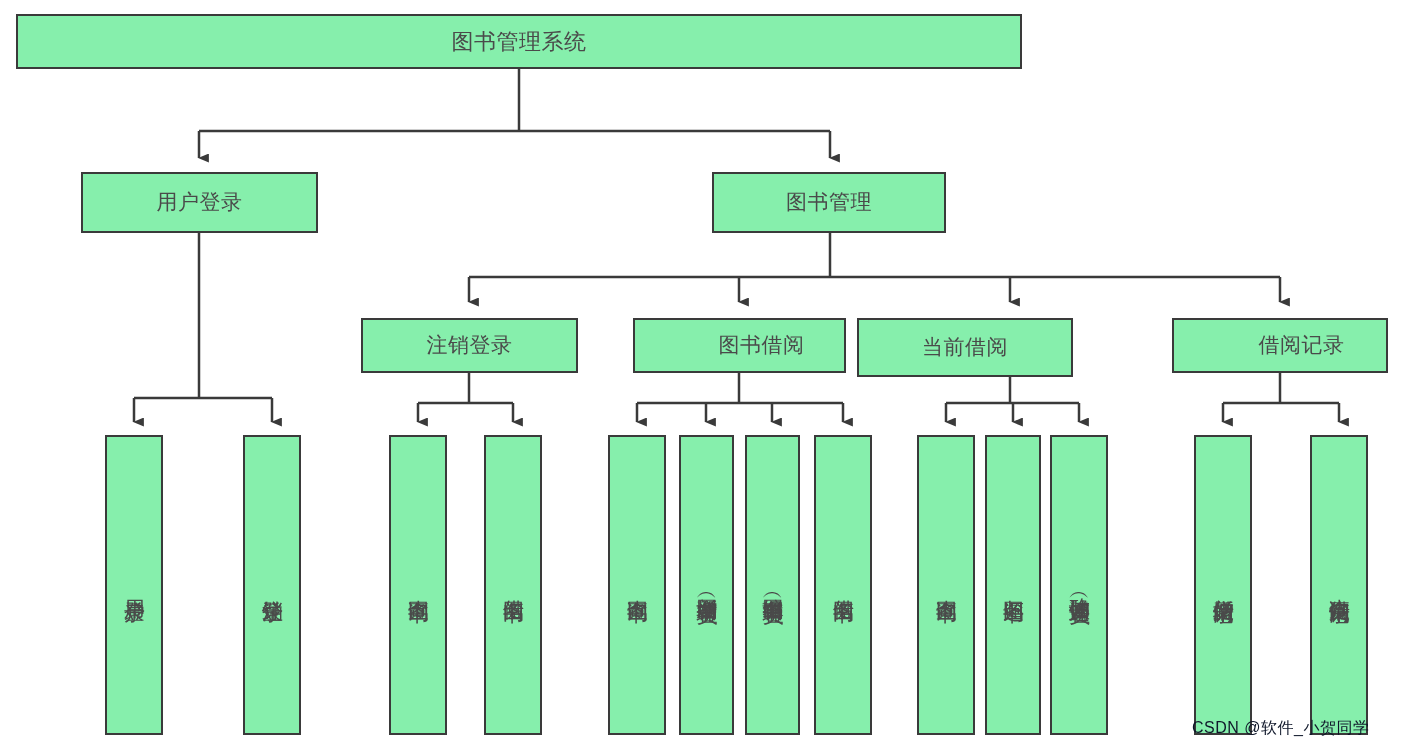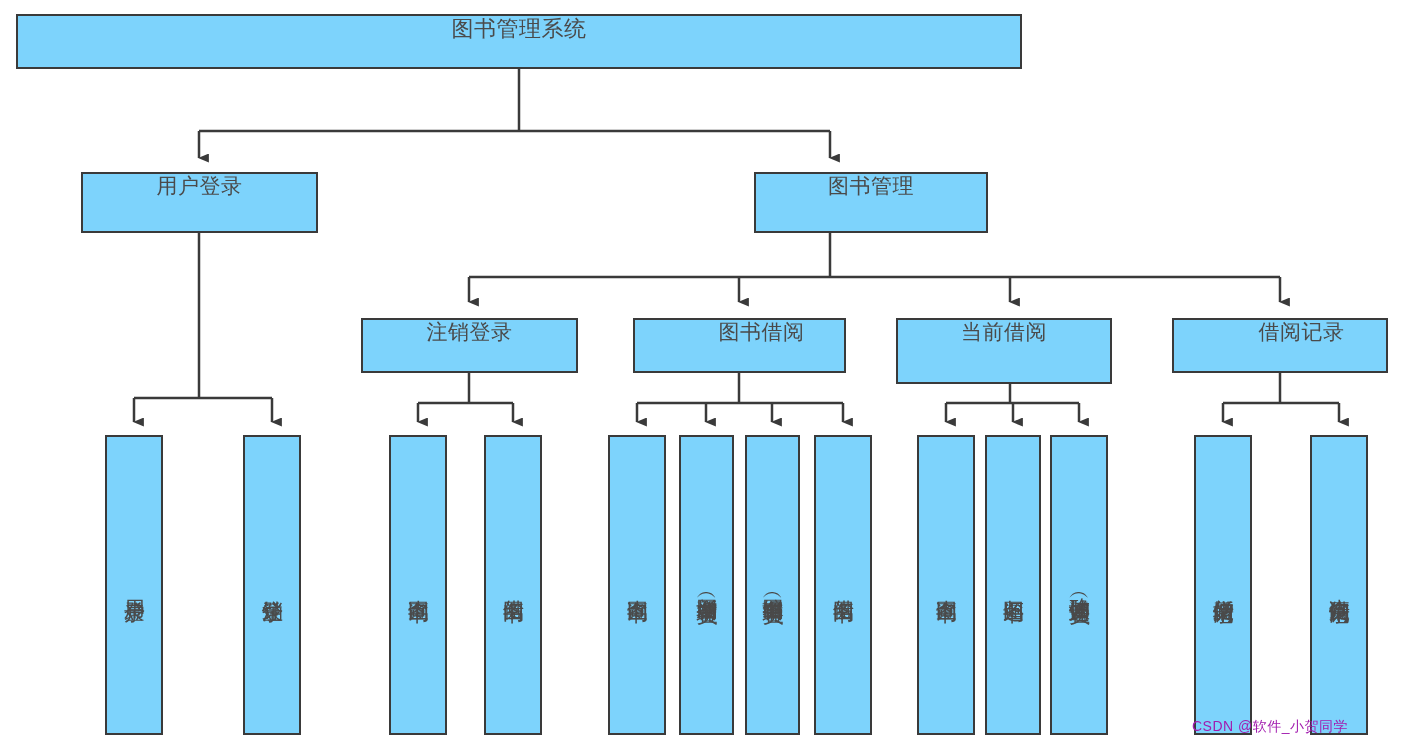--- a/index.html
+++ b/index.html
@@ -20,23 +20,24 @@
   svg#wires {
     position: absolute;
     left: 0;
     top: 0;
     width: 1405px;
     height: 747px;
   }
   .node {
     position: absolute;
     box-sizing: border-box;
-    background: #7dd3fc;
+    background: #86efac;
     border: 2px solid #3a3a3a;
     display: flex;
+    align-items: center;
     justify-content: center;
     overflow: hidden;
   }
   .node-label {
     color: #4a4a4a;
     font-size: 21px;
     line-height: 1.18;
     letter-spacing: 0.5px;
     white-space: nowrap;
     text-align: center;
@@ -45,22 +46,22 @@
     writing-mode: vertical-rl;
     text-orientation: upright;
     font-size: 21px;
     letter-spacing: 1px;
     white-space: normal;
     max-height: 100%;
   }
   .node.root .node-label { font-size: 22px; }
   .watermark {
     position: absolute;
-    color: #a21caf;
-    font-size: 14px;
+    color: #0f172a;
+    font-size: 16px;
     white-space: nowrap;
     letter-spacing: 0.5px;
     pointer-events: none;
   }
 </style>
 </head>
 <body>
 
 <div id="canvas">
 
@@ -114,31 +115,31 @@
     </g>
   </svg>
 
   <div class="node root" style="left: 16px; top: 14px; width: 1006px; height: 55px;">
     <span class="node-label">图书管理系统</span>
   </div>
 
   <div class="node" style="left: 81px; top: 172px; width: 237px; height: 61px;">
     <span class="node-label">用户登录</span>
   </div>
-  <div class="node" style="left: 712px; top: 172px; width: 234px; height: 61px; margin-left: 42px;">
+  <div class="node" style="left: 712px; top: 172px; width: 234px; height: 61px;">
     <span class="node-label">图书管理</span>
   </div>
 
   <div class="node" style="left: 361px; top: 318px; width: 217px; height: 55px;">
     <span class="node-label">注销登录</span>
   </div>
   <div class="node" style="left: 633px; top: 318px; width: 213px; height: 55px; padding-left: 44px;">
     <span class="node-label">图书借阅</span>
   </div>
-  <div class="node" style="left: 896px; top: 318px; width: 216px; height: 66px;">
+  <div class="node" style="left: 857px; top: 318px; width: 216px; height: 59px;">
     <span class="node-label">当前借阅</span>
   </div>
   <div class="node" style="left: 1172px; top: 318px; width: 216px; height: 55px; padding-left: 43px;">
     <span class="node-label">借阅记录</span>
   </div>
 
   <div class="node vertical" style="left: 105px; top: 435px; width: 58px; height: 300px;">
     <span class="node-label">用户登录</span>
   </div>
   <div class="node vertical" style="left: 243px; top: 435px; width: 58px; height: 300px;">

